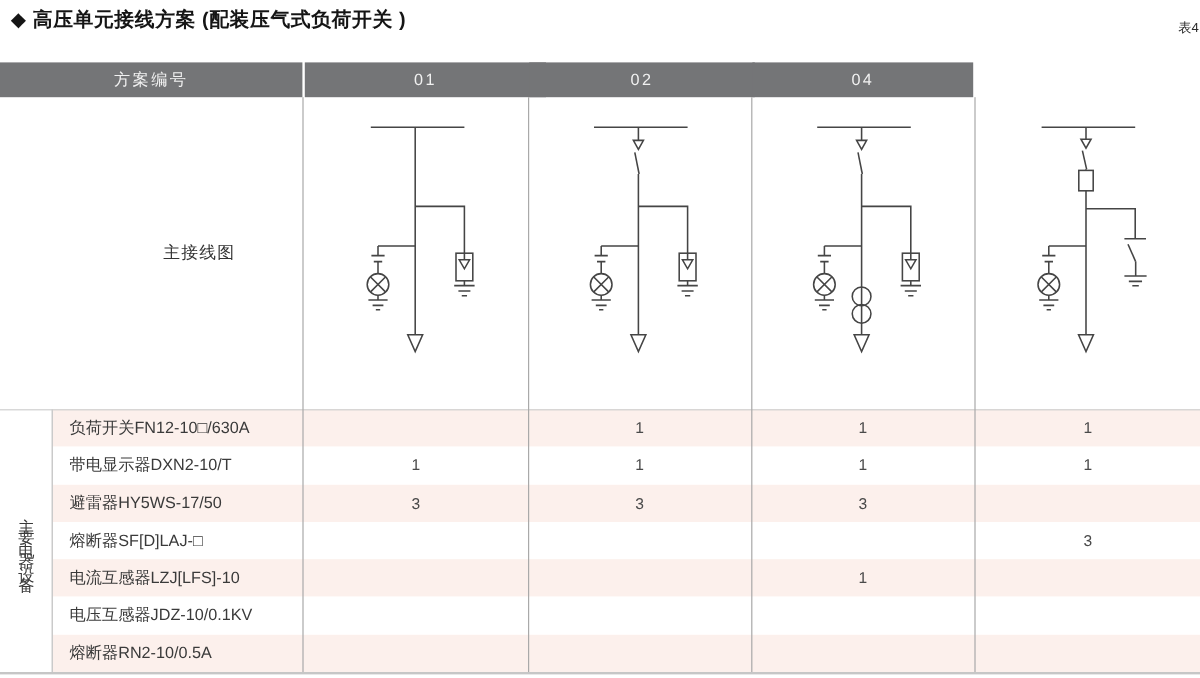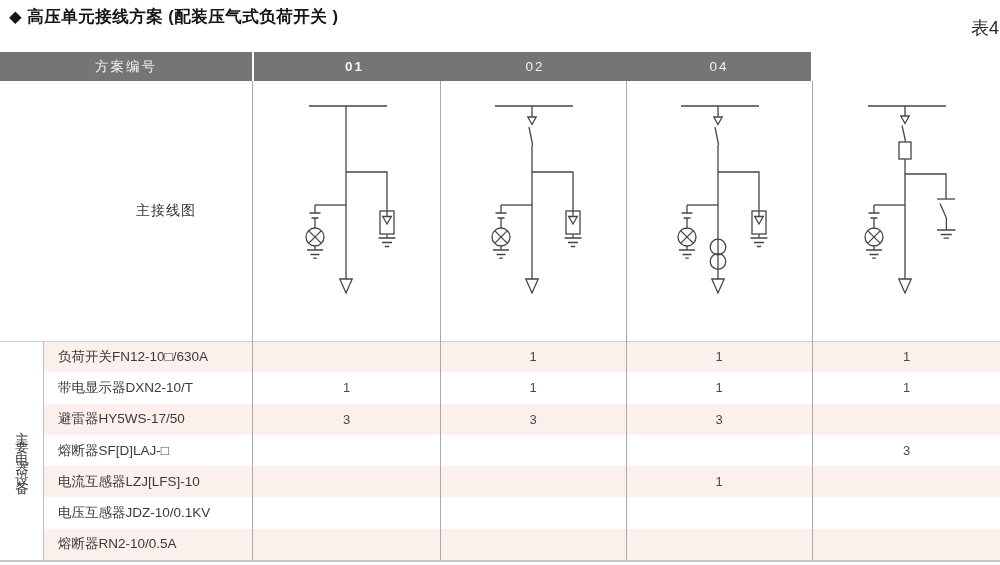--- a/index.html
+++ b/index.html
@@ -1,30 +1,30 @@
 <!DOCTYPE html>
 <html><head>
 <meta charset="utf-8">
 <style>
   html,body{margin:0;padding:0;}
   body{width:1000px;height:565px;background:#ffffff;position:relative;
        font-family:"Liberation Sans","DejaVu Sans",sans-serif;overflow:hidden;}
 
   .title{position:absolute;left:9px;top:6px;font-size:16.5px;font-weight:bold;
          color:#151515;letter-spacing:0.5px;white-space:nowrap;}
-  .sheet-tag{position:absolute;right:1px;top:16px;font-size:18px;color:#2a2a2a;}
+  .sheet-tag{position:absolute;right:1px;top:16px;font-size:11px;color:#2a2a2a;}
 
   .tbl{position:absolute;left:0;top:52px;width:1000px;height:509px;}
 
   
   .hcell{position:absolute;top:0;height:29px;background:#747577;color:#f1f1f1;
          display:flex;align-items:center;justify-content:center;
          font-size:13.5px;letter-spacing:2px;}
   .hc0{left:0;width:252px;}
-  .hc1{left:254px;width:201px;font-weight:bold;}
+  .hc1{left:254px;width:201px;}
   .hc2{left:441px;width:188px;}
   .hc3{left:627px;width:184px;}
   .hc4{left:813px;width:187px;}
 
   
   .vline{position:absolute;top:29px;width:1px;height:479px;background:#a9a9a9;}
   .v1{left:252px;}.v2{left:440px;}.v3{left:626px;}.v4{left:812px;}
 
   
   .diag-label{position:absolute;left:0;top:29px;width:252px;height:260px;

